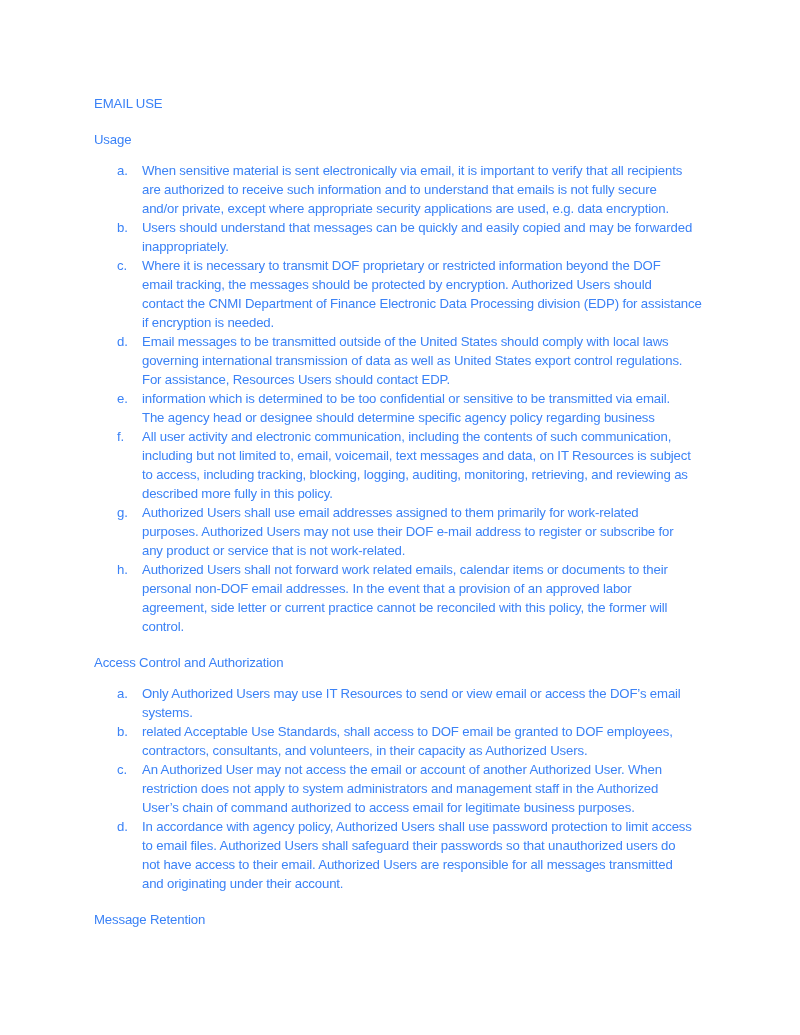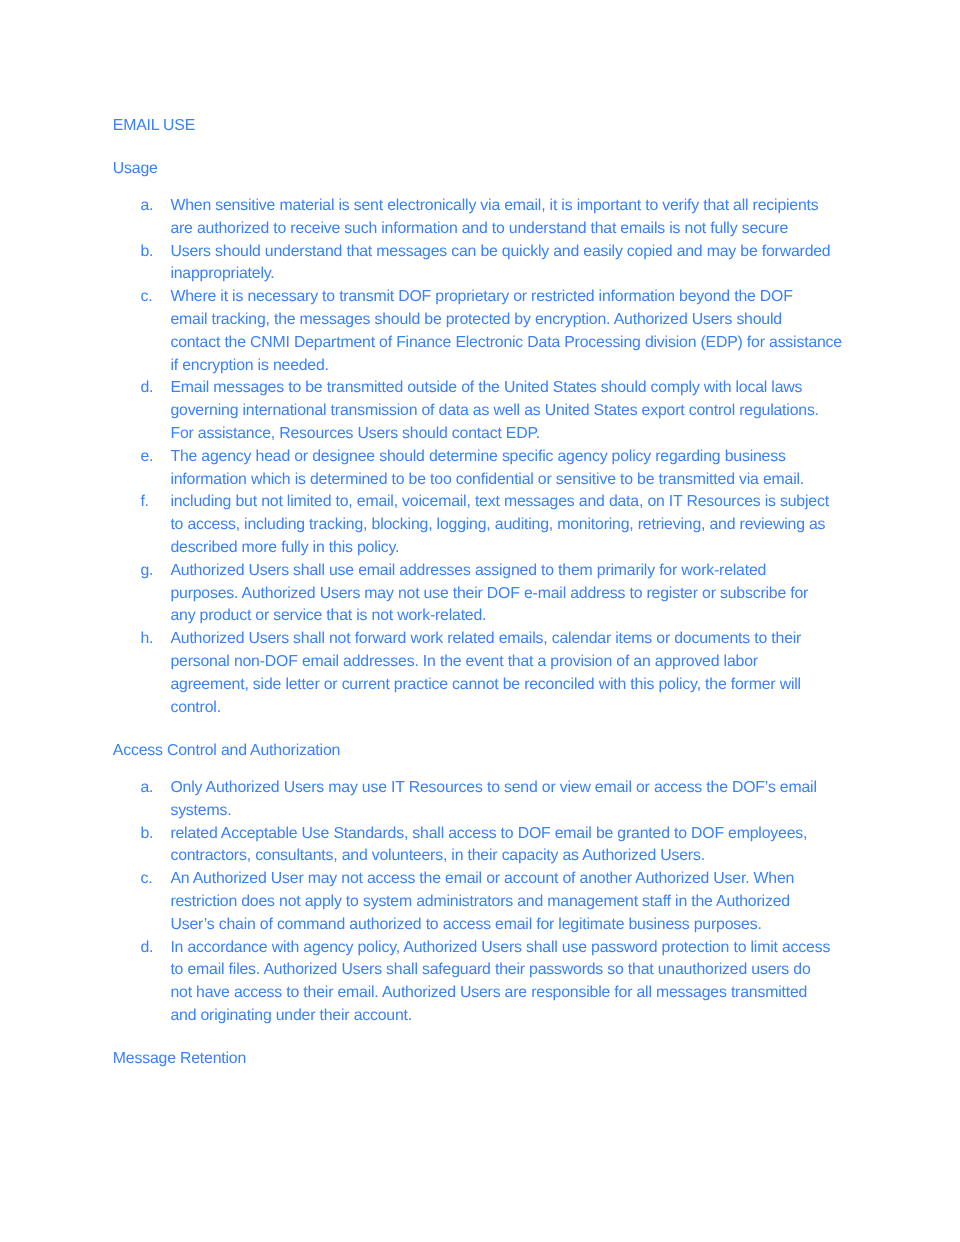--- a/index.html
+++ b/index.html
@@ -25,20 +25,21 @@
 <div class="page">
   <div class="content">
     <div class="title">EMAIL USE</div>
 
     <div class="heading">Usage</div>
     <ol class="list">
       <li class="item">
         <span class="marker">a.</span>
         <span class="text">When sensitive material is sent electronically via email, it is important to verify that all recipients</span>
         <span class="text">are authorized to receive such information and to understand that emails is not fully secure</span>
+        <span class="text">and/or private, except where appropriate security applications are used, e.g. data encryption.</span>
       </li>
       <li class="item">
         <span class="marker">b.</span>
         <span class="text">Users should understand that messages can be quickly and easily copied and may be forwarded</span>
         <span class="text">inappropriately.</span>
       </li>
       <li class="item">
         <span class="marker">c.</span>
         <span class="text">Where it is necessary to transmit DOF proprietary or restricted information beyond the DOF</span>
         <span class="text">email tracking, the messages should be protected by encryption. Authorized Users should</span>
@@ -46,25 +47,26 @@
         <span class="text">if encryption is needed.</span>
       </li>
       <li class="item">
         <span class="marker">d.</span>
         <span class="text">Email messages to be transmitted outside of the United States should comply with local laws</span>
         <span class="text">governing international transmission of data as well as United States export control regulations.</span>
         <span class="text">For assistance, Resources Users should contact EDP.</span>
       </li>
       <li class="item">
         <span class="marker">e.</span>
+        <span class="text">information which is determined to be too confidential or sensitive to be transmitted via email.</span>
         <span class="text">The agency head or designee should determine specific agency policy regarding business</span>
-        <span class="text">information which is determined to be too confidential or sensitive to be transmitted via email.</span>
       </li>
       <li class="item">
         <span class="marker">f.</span>
+        <span class="text">All user activity and electronic communication, including the contents of such communication,</span>
         <span class="text">including but not limited to, email, voicemail, text messages and data, on IT Resources is subject</span>
         <span class="text">to access, including tracking, blocking, logging, auditing, monitoring, retrieving, and reviewing as</span>
         <span class="text">described more fully in this policy.</span>
       </li>
       <li class="item">
         <span class="marker">g.</span>
         <span class="text">Authorized Users shall use email addresses assigned to them primarily for work-related</span>
         <span class="text">purposes. Authorized Users may not use their DOF e-mail address to register or subscribe for</span>
         <span class="text">any product or service that is not work-related.</span>
       </li>

